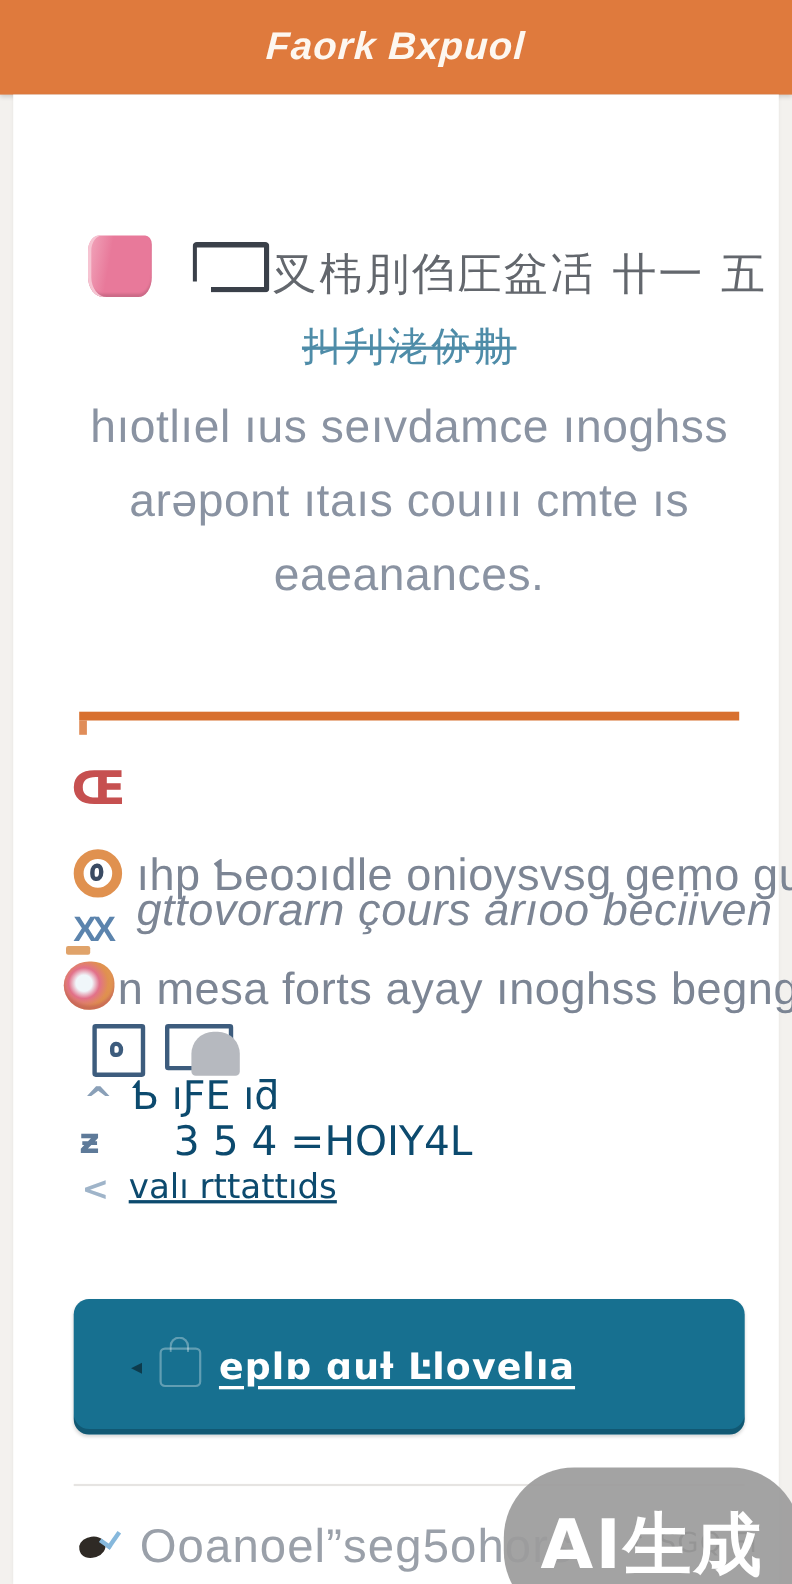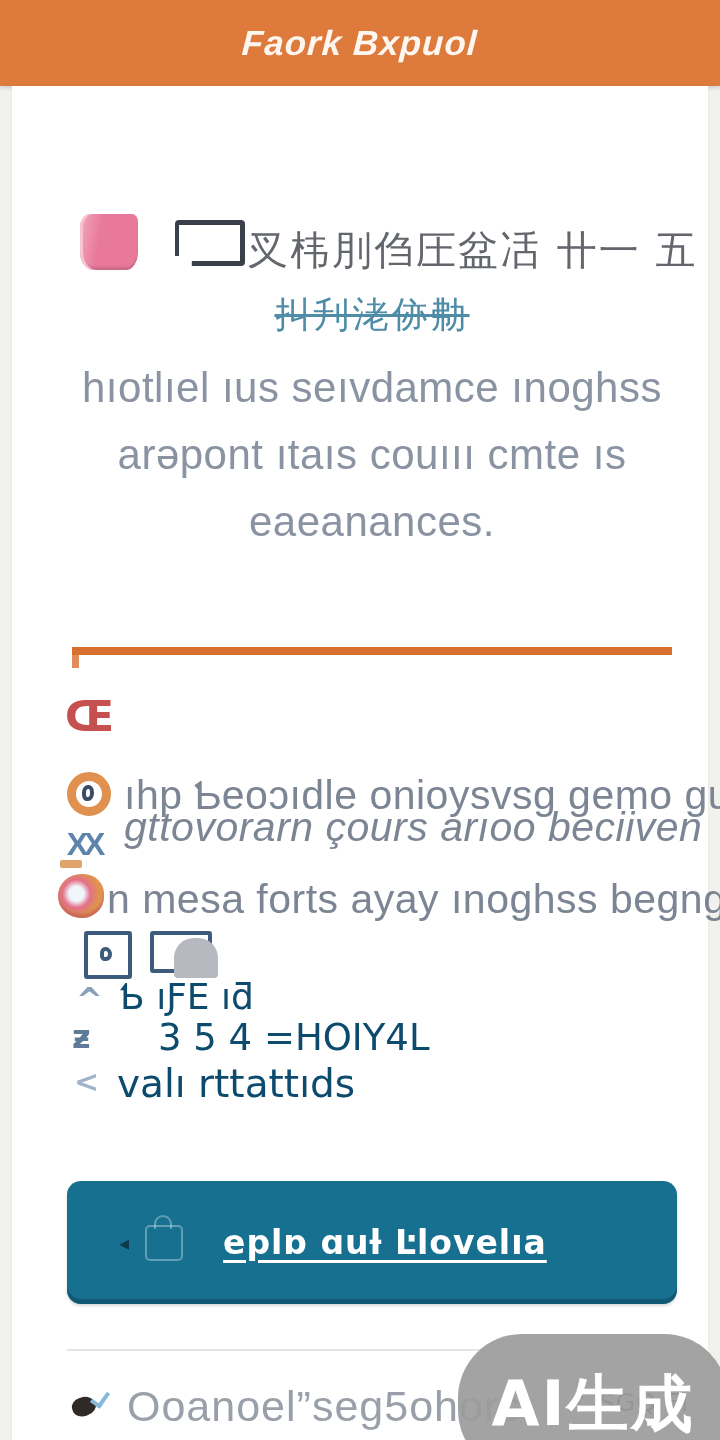--- a/index.html
+++ b/index.html
@@ -86,21 +86,21 @@
     box-shadow: inset 0 -5px 0 rgba(10,60,80,.45), 0 2px 3px rgba(0,0,0,.15);
     display: flex; align-items: center; padding-left: 52px; gap: 16px; text-align: left; }
   .btn-arrow-icon { color: #0d3b4c; font-size: 20px; }
   .lock-icon { width: 38px; height: 36px; border: 2px solid rgba(255,255,255,.32);
     border-radius: 5px; position: relative; flex: 0 0 auto; }
   .lock-icon i { position: absolute; left: 7px; top: -12px; width: 18px; height: 14px;
     border: 2px solid rgba(255,255,255,.32); border-bottom: none;
     border-radius: 10px 10px 0 0; display: block; }
   .button-label { color: #ffffff; font-size: 33px; font-weight: bold; letter-spacing: 1px;
     text-decoration: underline; text-underline-offset: 6px;
-    font-family: "DejaVu Sans", sans-serif; white-space: nowrap; margin-left: 24px; }
+    font-family: "DejaVu Sans", sans-serif; white-space: nowrap; }
 
   
   .footer-divider { position: absolute; left: 55px; top: 1263px; width: 610px; height: 2px;
     background: #e6e4e2; }
   .pen-icon { position: absolute; left: 60px; top: 1303px; width: 40px; height: 34px; }
   .pen-icon .blob { position: absolute; left: 0; top: 8px; width: 24px; height: 19px;
     background: #2f2a25; border-radius: 45% 55% 50% 50%; transform: rotate(-18deg); }
   .pen-icon .check { position: absolute; left: 22px; top: 0; width: 12px; height: 18px;
     border-right: 4px solid #86b8dc; border-bottom: 4px solid #86b8dc;
     transform: rotate(35deg); }
@@ -164,21 +164,21 @@
     <div class="copy-icon-back"></div>
     <div class="copy-icon-front"></div>
 
     <div class="lead-glyph" style="left:64px; top:895px; font-size:32px; color:#8aa0b8;">^</div>
     <div class="detail-navy" style="left:108px; top:890px; font-size:36px;">Ƅ ıƑE ıƌ</div>
 
     <div class="lead-glyph" style="left:60px; top:932px; font-size:32px; color:#5e7a99;">ƶ</div>
     <div class="detail-navy" style="left:105px; top:930px; font-size:37px;margin-left:41px;">3 5 4  =HOIY4L</div>
 
     <div class="lead-glyph" style="left:62px; top:978px; font-size:30px; color:#9fb4c9;">&lt;</div>
-    <div class="detail-navy" style="left:105px; top:975px; font-size:39px;">valı rttattıds</div>
+    <div class="detail-navy" style="left:105px; top:975px; font-size:31px;text-decoration:underline;">valı rttattıds</div>
 
     <button class="primary-button">
       <span class="btn-arrow-icon">◂</span>
       <span class="lock-icon">
           <i></i>
         </span>
       <span class="button-label">eplɒ ɑuƚ Ŀlovelıa</span>
     </button>
 
     <div class="footer-divider"></div>

